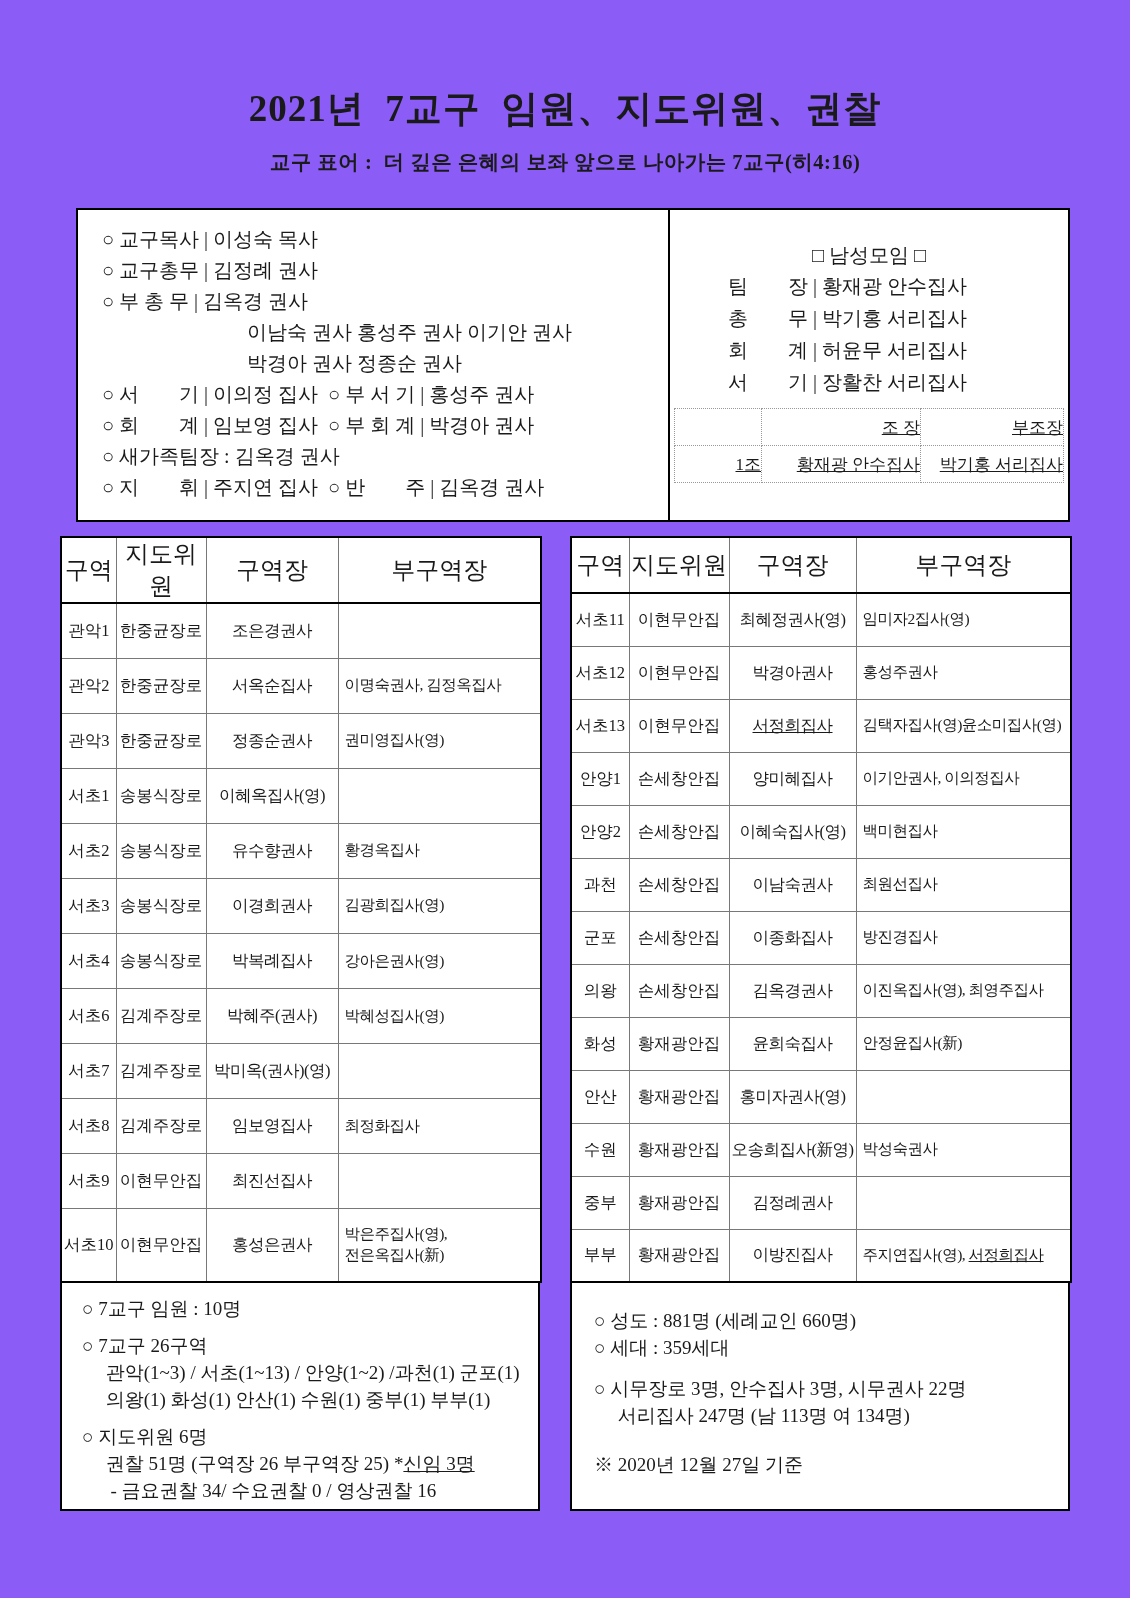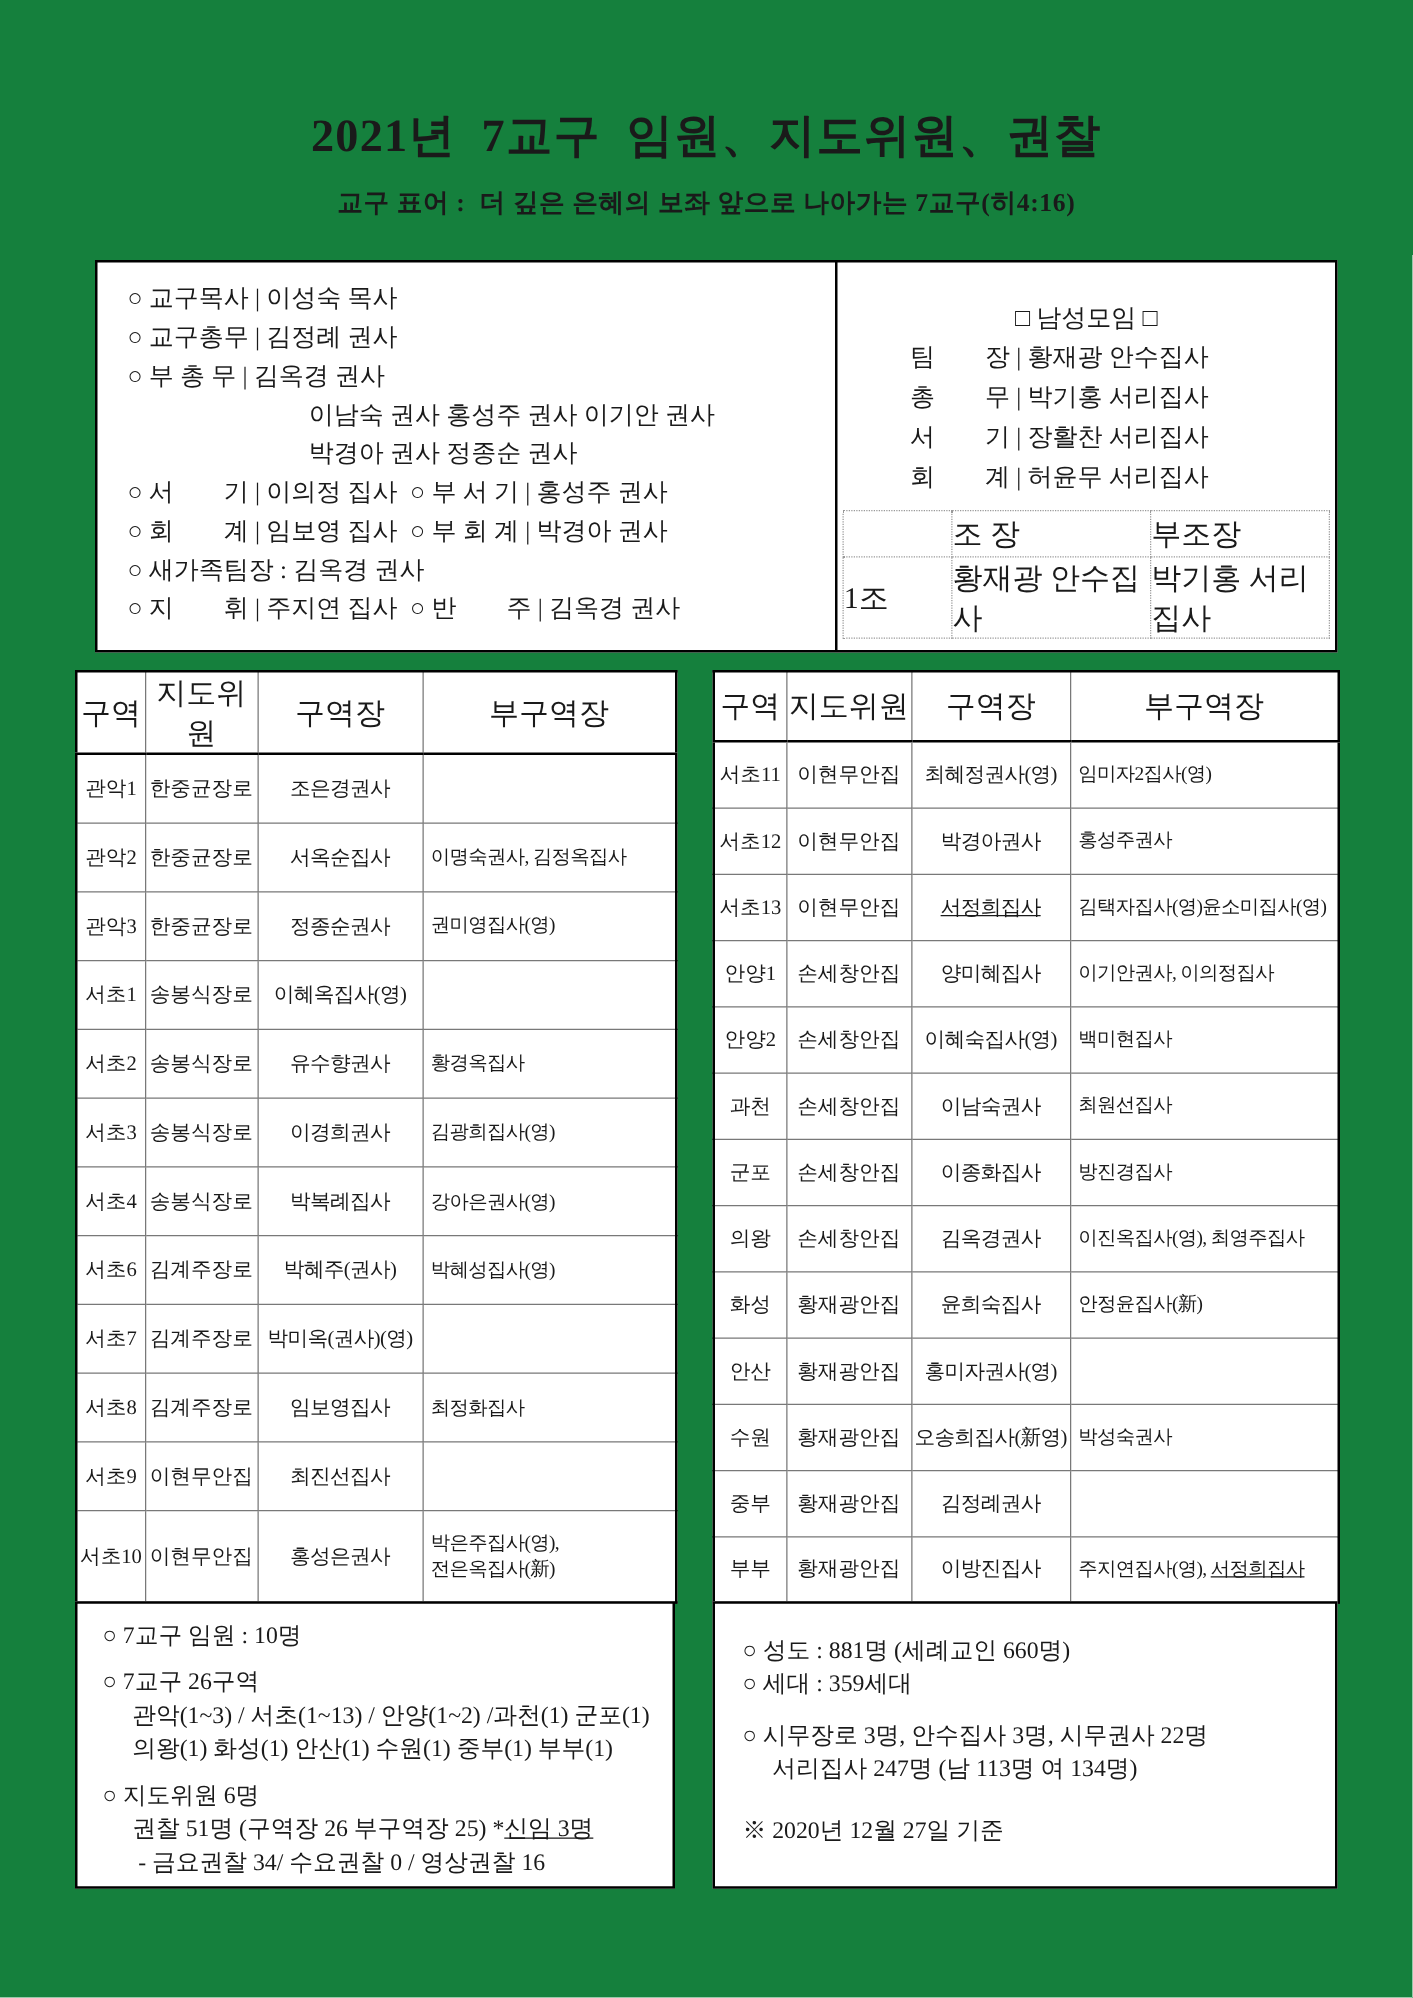--- a/index.html
+++ b/index.html
@@ -1,19 +1,19 @@
 <!DOCTYPE html>
 <html lang="ko"><head>
 <meta charset="utf-8">
 <style>
   html,body{margin:0;padding:0;background:#fff;}
   .page{
     position:relative;
     width:1130px;height:1598px;
-    background:#15803d;color:#1a1a1a;
+    background:#8b5cf6;color:#1a1a1a;
     font-family:"Liberation Serif","DejaVu Serif",serif;
     overflow:hidden;
   }
   .pre{white-space:pre;}
   .u{text-decoration:underline;}
 
   
   .doc-title{
     position:absolute;left:0;top:84px;width:100%;
     text-align:center;font-size:37px;font-weight:700;
@@ -30,22 +30,22 @@
   .box-officers{left:76px;top:208px;width:604px;height:314px;padding:14px 0 0 24px;}
   .box-officers .line{font-size:20px;line-height:31px;}
   .box-mens{left:668px;top:208px;width:402px;height:314px;padding:30px 0 0 0;}
   .mens-title{text-align:center;font-size:20px;line-height:30px;white-space:pre;}
   .mens-line{font-size:20px;line-height:32px;padding-left:58px;white-space:pre;}
   .mens-table{
     border-collapse:collapse;table-layout:fixed;
     margin:10px auto 0 auto;width:386px;
   }
   .mens-table td{
-    border:1px dotted #999;height:36px;text-align:left;
-    font-size:24px;padding:0;
+    border:1px dotted #999;height:36px;text-align:right;
+    font-size:17px;padding:0;text-decoration:underline;
   }
 
   
   .dtable{
     position:absolute;border-collapse:collapse;table-layout:fixed;
     background:#fff;border:2px solid #000;
   }
   .dtable-left{left:60px;top:536px;width:480px;height:747px;}
   .dtable-right{left:570px;top:536px;width:500px;height:747px;}
   .dtable th{
@@ -89,22 +89,22 @@
     <div class="line pre">○ 서        기 | 이의정 집사  ○ 부 서 기 | 홍성주 권사</div>
     <div class="line pre">○ 회        계 | 임보영 집사  ○ 부 회 계 | 박경아 권사</div>
     <div class="line pre">○ 새가족팀장 : 김옥경 권사</div>
     <div class="line pre">○ 지        휘 | 주지연 집사  ○ 반        주 | 김옥경 권사</div>
   </div>
 
   <div class="box box-mens">
     <div class="mens-title">□ 남성모임 □</div>
     <div class="mens-line">팀        장 | 황재광 안수집사</div>
     <div class="mens-line">총        무 | 박기홍 서리집사</div>
+    <div class="mens-line">회        계 | 허윤무 서리집사</div>
     <div class="mens-line">서        기 | 장활찬 서리집사</div>
-    <div class="mens-line">회        계 | 허윤무 서리집사</div>
     <table class="mens-table">
       <tbody id="mens-tbody">
           <tr>
             <td style="width: 86px;"></td>
             <td style="width: 158px;">조  장</td>
             <td style="width: 142px;">부조장</td>
           </tr>
           <tr>
             <td style="width: 86px;">1조</td>
             <td style="width: 158px;">황재광 안수집사</td>

